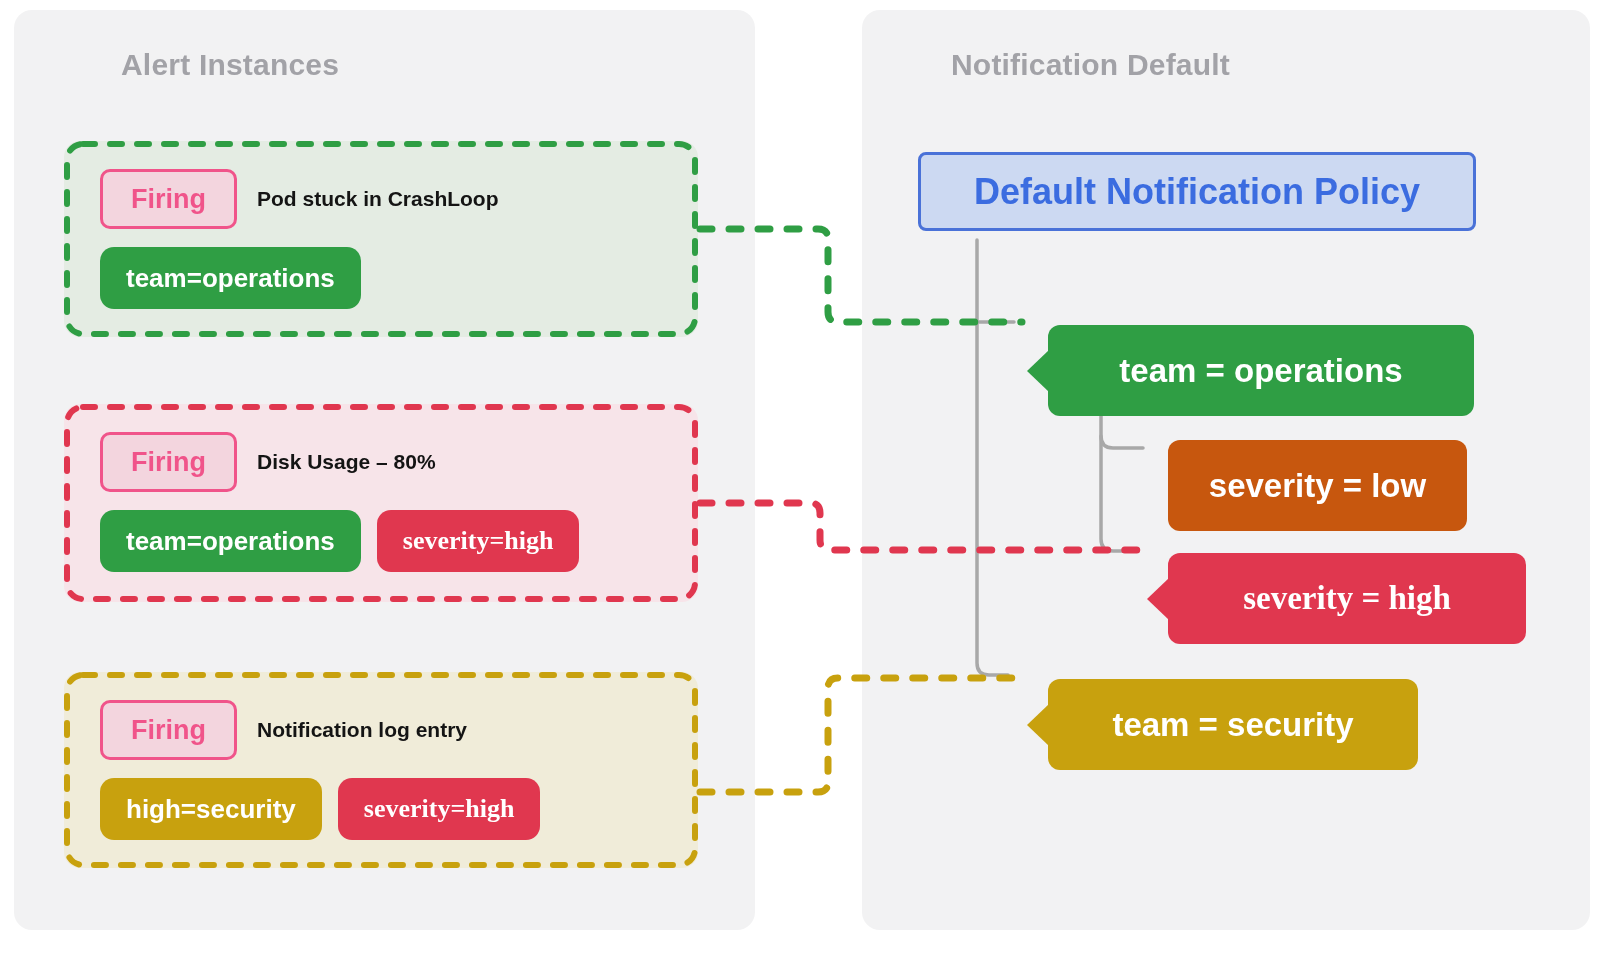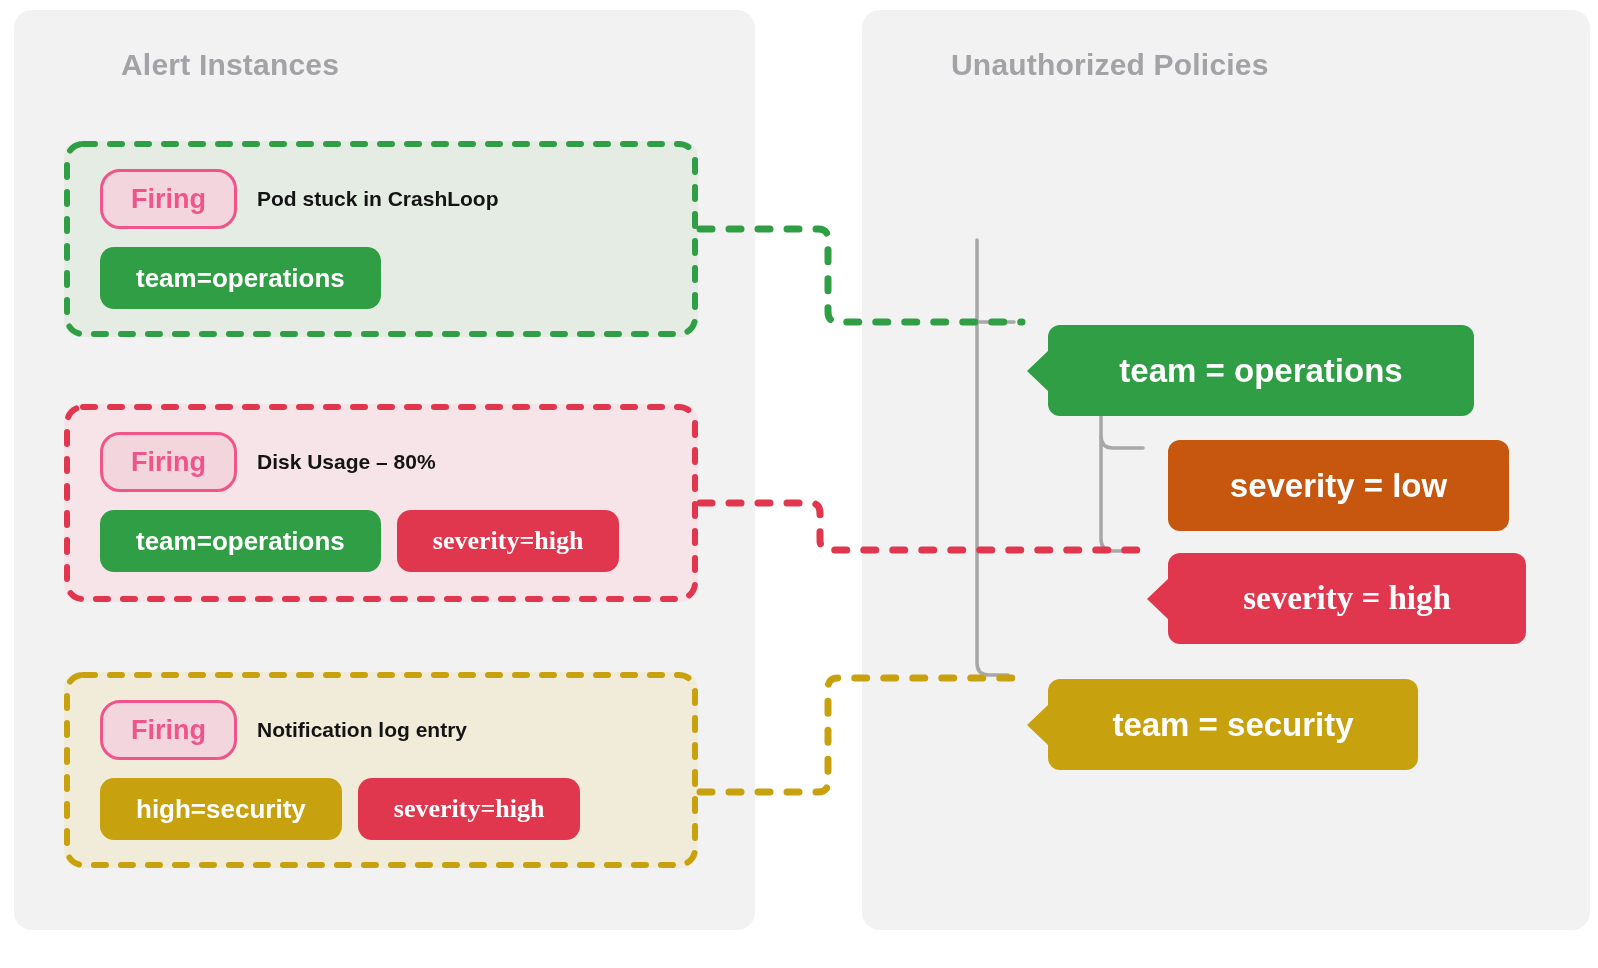--- a/index.html
+++ b/index.html
@@ -16,29 +16,29 @@
     color:var(--title_gray);letter-spacing:.2px;margin-left:46px;
   }
   svg.layer{position:absolute;left:0;top:0;pointer-events:none;}
 
   
   .card{position:absolute;left:64px;width:634px;border-radius:16px;}
   .card-border{position:absolute;left:0;top:0;}
   .card-row{position:absolute;left:36px;top:28px;height:60px;display:flex;align-items:center;gap:20px;}
   .firing-badge{
     display:inline-flex;align-items:center;justify-content:center;
-    height:60px;padding:0 28px;border-radius:20px;
+    height:60px;padding:0 28px;border-radius:10px;
     border:3.5px solid var(--pink);background:var(--pink_bg);
     color:var(--pink);font-size:27px;font-weight:700;box-sizing:border-box;
   }
   .card-title{font-size:21px;font-weight:700;color:var(--ink);white-space:nowrap;}
   .pill-row{position:absolute;left:36px;top:106px;display:flex;gap:16px;}
   .pill{
     display:inline-flex;align-items:center;justify-content:center;
-    height:62px;padding:0 36px;border-radius:14px;
+    height:62px;padding:0 26px;border-radius:14px;
     color:#ffffff;font-size:26px;font-weight:700;white-space:nowrap;
   }
 
   
   .policy-root{
     position:absolute;left:918px;top:152px;width:558px;height:79px;
     box-sizing:border-box;border:3px solid var(--blue_border);
     background:var(--blue_bg);border-radius:8px;
     display:flex;align-items:center;justify-content:center;
     color:var(--blue_text);font-size:36px;font-weight:700;white-space:nowrap;
@@ -69,21 +69,21 @@
 </style>
 </head>
 <body>
 
 <div class="stage">
 
   <div class="panel" id="left-panel"></div>
   <div class="panel" id="right-panel"></div>
 
   <div class="panel-title" style="left:75px;">Alert Instances</div>
-  <div class="panel-title" style="left:905px;">Unauthorized Policies</div>
+  <div class="panel-title" style="left:905px;">Notification Default</div>
 
   <svg class="layer" width="1598" height="968">
     <g fill="none" class="stroke-tree" stroke-width="3.5" stroke-linecap="round" stroke-linejoin="round">
       <path d="M977,240 L977,663 Q977,675 989,675 L1008,675"></path>
       <path d="M977,322 L1014,322"></path>
       <path d="M1101,380 L1101,539 Q1101,551 1113,551 L1131,551"></path>
       <path d="M1101,436 Q1101,448 1113,448 L1143,448"></path>
     </g>
   </svg>
 
@@ -121,24 +121,25 @@
     <div class="card-row">
       <span class="firing-badge">Firing</span>
       <span class="card-title">Notification log entry</span>
     </div>
     <div class="pill-row">
       <span class="pill bg-gold">high=security</span>
       <span class="pill bg-red">severity=high</span>
     </div>
   </div>
 
+  <div class="policy-root">Default Notification Policy</div>
 
   <div class="node notch bg-green" style="left:1048px;top:277px;width:426px;">team = operations</div>
 
-  <div class="node bg-orange" style="left:1168px;top:392px;width:341px;">severity = low</div>
+  <div class="node bg-orange" style="left:1168px;top:392px;width:299px;">severity = low</div>
 
   <div class="node notch bg-gold" style="left:1048px;top:631px;width:370px;">team = security</div>
 
   <div class="node notch bg-red" style="left:1168px;top:505px;width:358px;">severity = high</div>
 
   <svg class="layer" width="1598" height="968">
     <g fill="none" stroke-width="7" stroke-dasharray="12 17" stroke-linecap="round" stroke-linejoin="round">
       <path class="stroke-green" d="M700,229 L818,229 Q828,229 828,239 L828,312 Q828,322 838,322 L1022,322"></path>
       <path class="stroke-red" d="M700,503 L810,503 Q820,503 820,513 L820,540 Q820,550 830,550 L1142,550"></path>
       <path class="stroke-gold" d="M700,792 L818,792 Q828,792 828,782 L828,688 Q828,678 838,678 L1022,678"></path>

